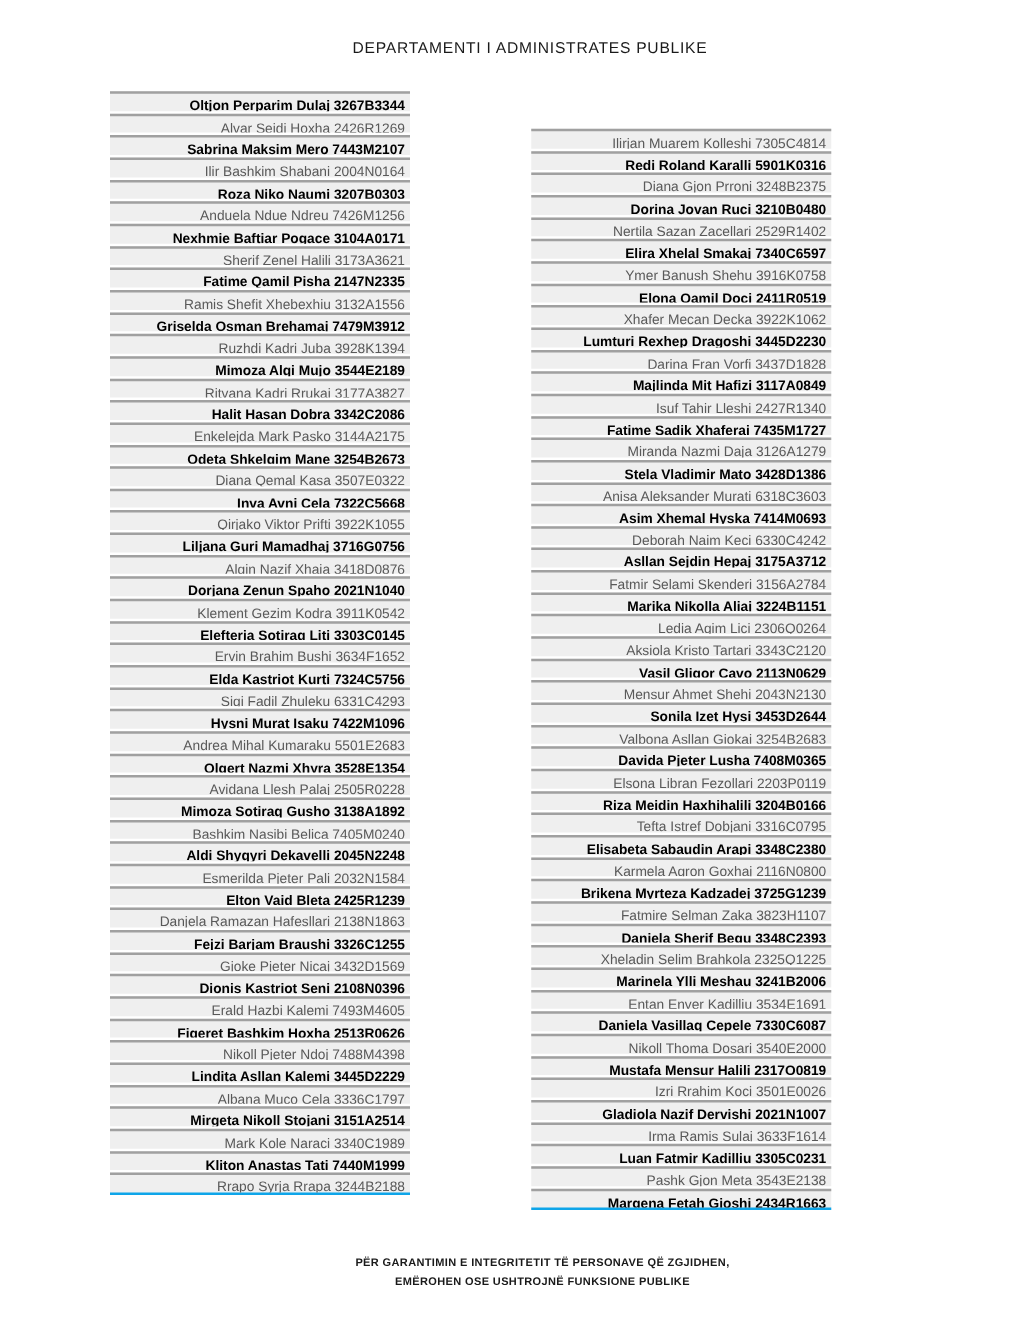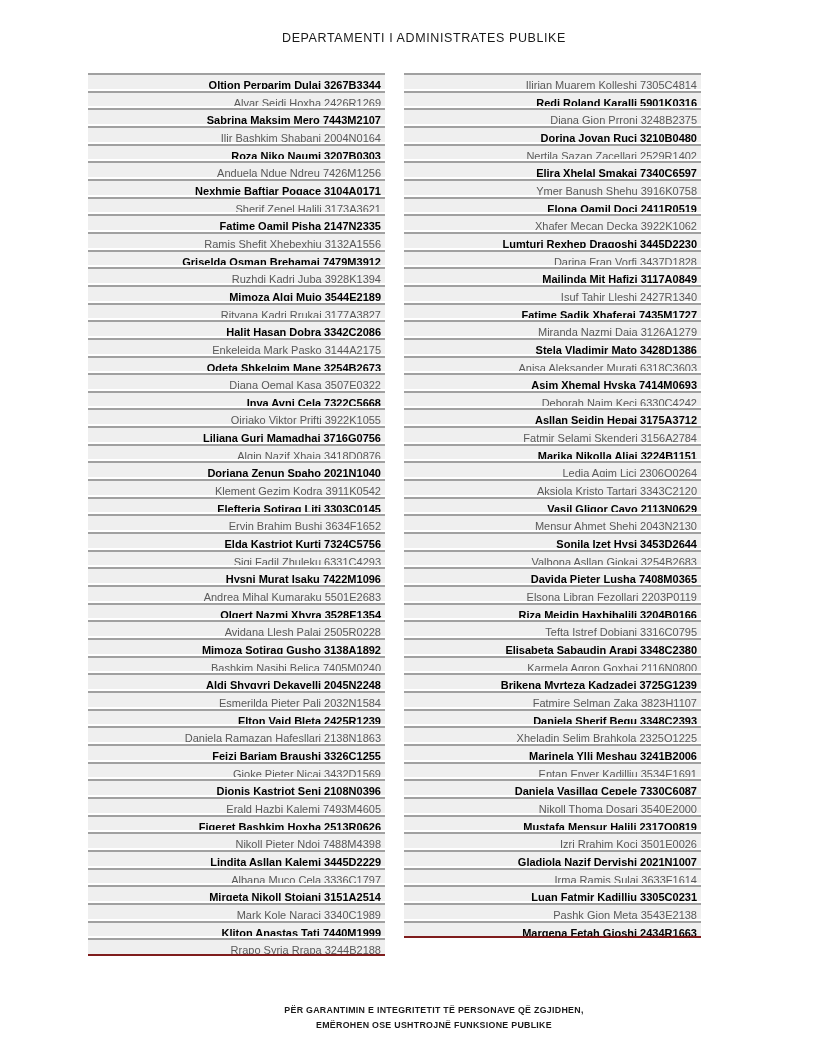--- a/index.html
+++ b/index.html
@@ -22,36 +22,36 @@
     text-align: center;
     font-size: 12.5px;
     font-weight: 400;
     letter-spacing: 0.6px;
     color: #1a1a1a;
     margin-left: 16px;
   }
   .column {
     position: absolute;
     top: 73px;
-    width: 297px;
+    width: 240px;
   }
   .col-left  { left: 88px; }
-  .col-right { left: 404px; }
+  .col-right { left: 425px; margin-top: 30px; }
   .row {
     height: 13.66px;
     border-top: 2px solid #a0a0a0;
     background: #efefef;
     margin-bottom: 2px;
     text-align: right;
     padding-right: 4px;
     box-sizing: content-box;
     overflow: hidden;
   }
   .row:last-child {
-    border-bottom: 2px solid #7f1d1d;
+    border-bottom: 2px solid #0ea5e9;
     margin-bottom: 0;
   }
   .row span {
     font-size: 11px;
     line-height: 13.6px;
     color: #595959;
     font-weight: 400;
     white-space: nowrap;
   }
   .row.bold span {

